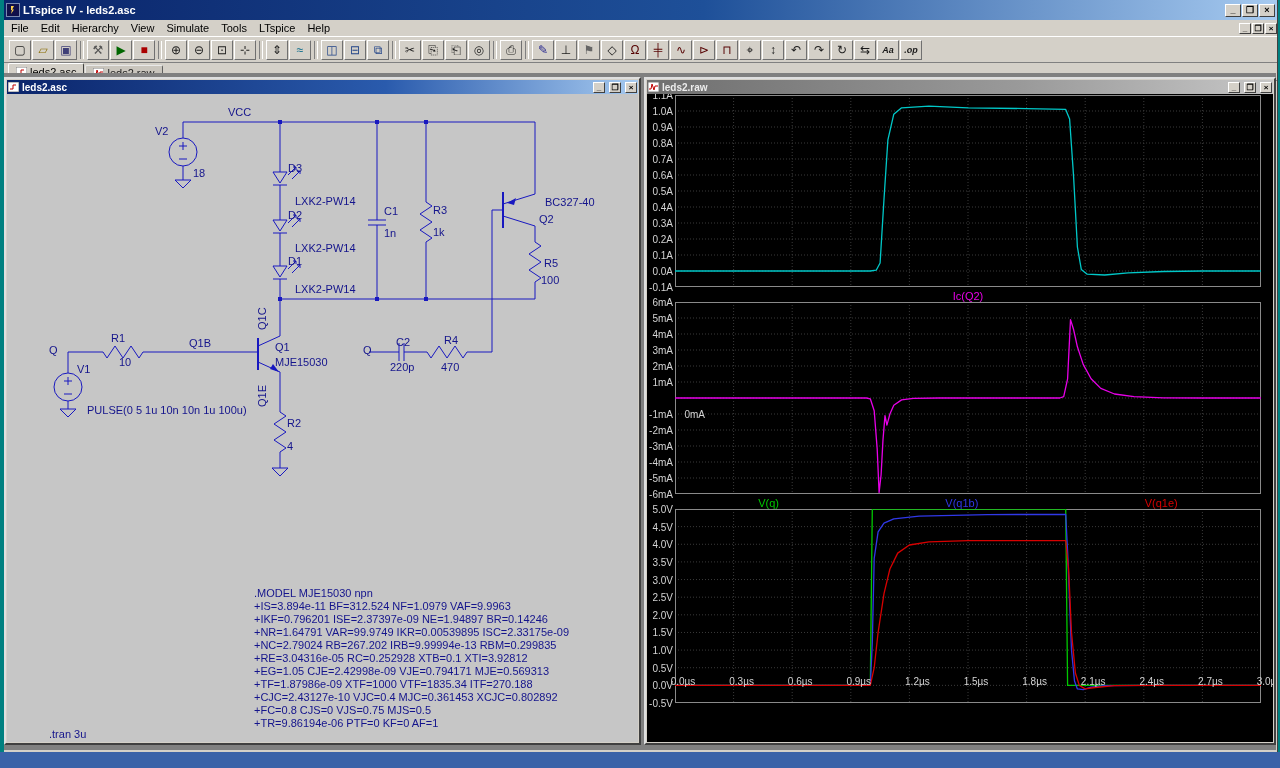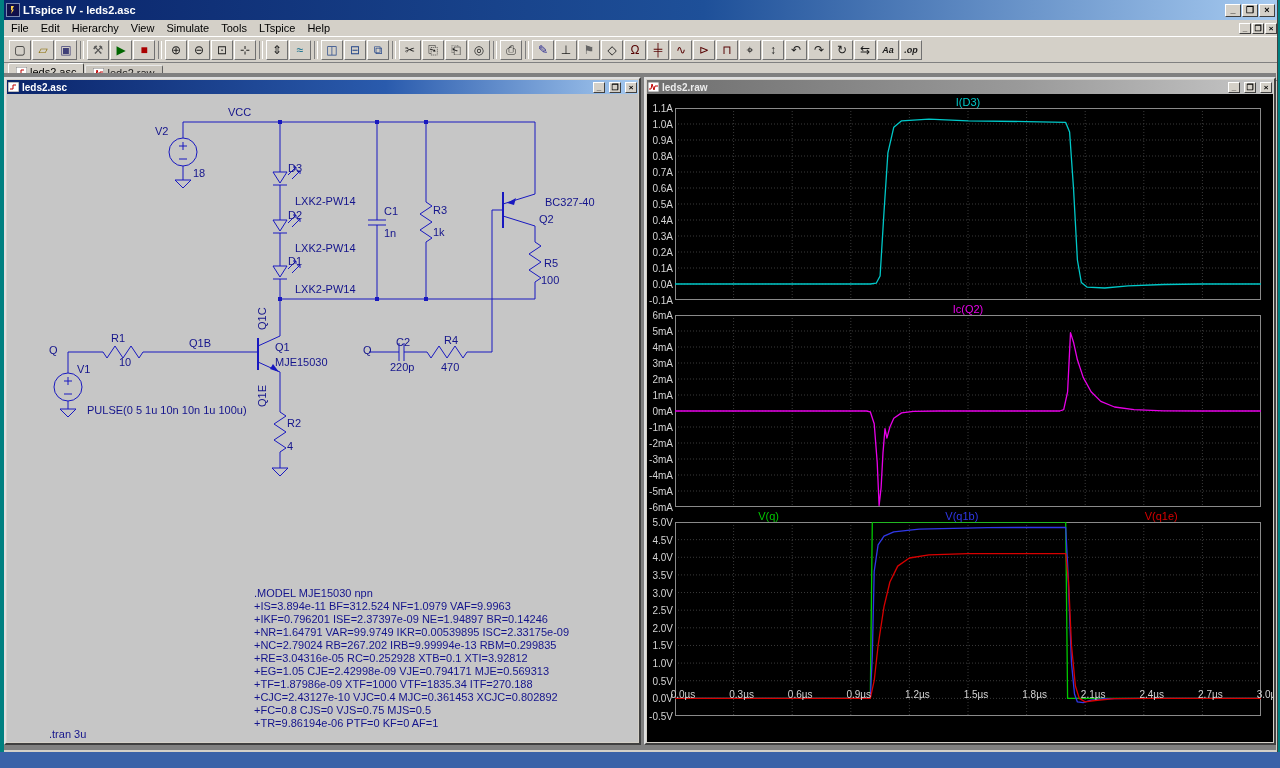--- a/index.html
+++ b/index.html
@@ -317,23 +317,20 @@
           <polyline points="1,7 3,7 4,2 6,8 7,4 10,4" stroke="#c00000" fill="none"></polyline>
         </svg>
         <span class="ttext">leds2.raw</span>
         <button class="winbtn sm">_</button>
         <button class="winbtn sm">❐</button>
         <button class="winbtn sm">×</button>
       </div>
       <div class="win-body wave-body">
         <div class="wave-content">
           <div class="pane">
-            <div class="pane-titles">
-                <span style="color: rgb(0, 200, 200);">I(D3)</span>
-              </div>
             <div class="plot" style="height:192px">
                 <svg width="586" height="192">
                   <line x1="58.599999999999994" y1="0" x2="58.599999999999994" y2="192" stroke="#3a3a3a" stroke-dasharray="1 2"></line>
                   <line x1="117.19999999999999" y1="0" x2="117.19999999999999" y2="192" stroke="#3a3a3a" stroke-dasharray="1 2"></line>
                   <line x1="175.79999999999998" y1="0" x2="175.79999999999998" y2="192" stroke="#3a3a3a" stroke-dasharray="1 2"></line>
                   <line x1="234.39999999999998" y1="0" x2="234.39999999999998" y2="192" stroke="#3a3a3a" stroke-dasharray="1 2"></line>
                   <line x1="293" y1="0" x2="293" y2="192" stroke="#3a3a3a" stroke-dasharray="1 2"></line>
                   <line x1="351.59999999999997" y1="0" x2="351.59999999999997" y2="192" stroke="#3a3a3a" stroke-dasharray="1 2"></line>
                   <line x1="410.20000000000005" y1="0" x2="410.20000000000005" y2="192" stroke="#3a3a3a" stroke-dasharray="1 2"></line>
                   <line x1="468.79999999999995" y1="0" x2="468.79999999999995" y2="192" stroke="#3a3a3a" stroke-dasharray="1 2"></line>
@@ -395,21 +392,21 @@
                   <line x1="0" y1="176" x2="586" y2="176" stroke="#3a3a3a" stroke-dasharray="1 2"></line>
                   <rect x="0.5" y="0.5" width="585" height="191" fill="none" stroke="#8a8a8a"></rect>
                   <polyline points="0.0,96.0 191.4,96.0 195.3,96.8 199.2,108.8 202.2,147.2 204.1,190.4 206.1,172.8 208.0,137.6 210.0,113.6 211.9,123.2 214.9,112.0 218.8,103.2 226.6,97.9 238.3,96.3 263.7,96.0 384.8,96.0 388.7,94.7 392.6,76.8 395.5,17.6 398.5,27.2 402.4,44.8 408.2,62.4 416.1,76.8 425.8,86.4 439.5,92.0 459.0,94.7 488.3,95.8 527.4,96.0 586.0,96.0" fill="none" stroke="#e800e8" stroke-width="1.3" stroke-linejoin="round"></polyline>
                 </svg>
                 <div class="ylab" style="top: 0px;">6mA</div>
                 <div class="ylab" style="top: 16px;">5mA</div>
                 <div class="ylab" style="top: 32px;">4mA</div>
                 <div class="ylab" style="top: 48px;">3mA</div>
                 <div class="ylab" style="top: 64px;">2mA</div>
                 <div class="ylab" style="top: 80px;">1mA</div>
-                <div class="ylab" style="top: 96px;">0mA</div>
+                <div class="ylab" style="top: 112px; margin-left: 32px;">0mA</div>
                 <div class="ylab" style="top: 112px;">-1mA</div>
                 <div class="ylab" style="top: 128px;">-2mA</div>
                 <div class="ylab" style="top: 144px;">-3mA</div>
                 <div class="ylab" style="top: 160px;">-4mA</div>
                 <div class="ylab" style="top: 176px;">-5mA</div>
                 <div class="ylab" style="top: 192px;">-6mA</div>
               </div>
           </div>
           <div class="pane">
             <div class="pane-titles">

